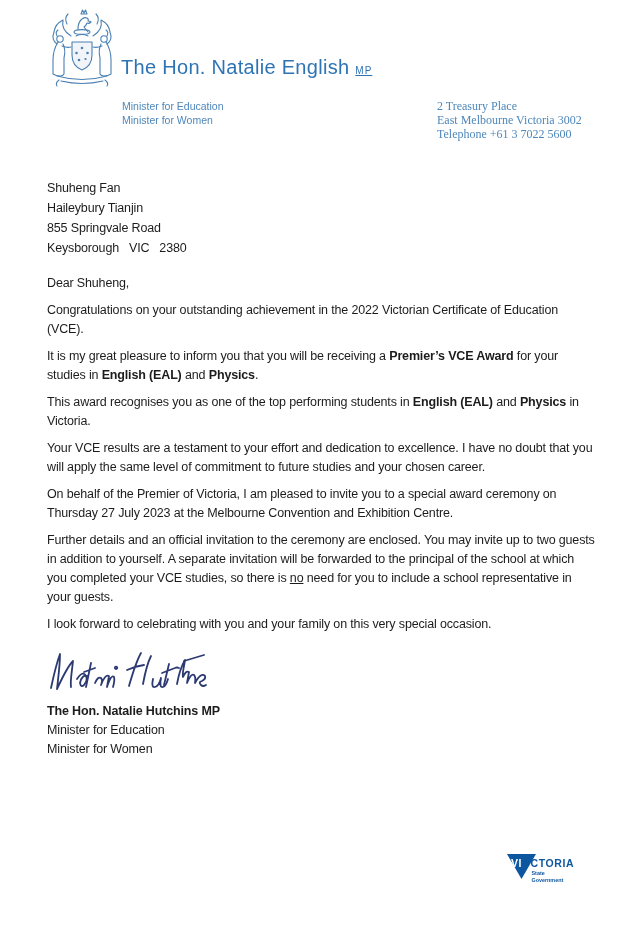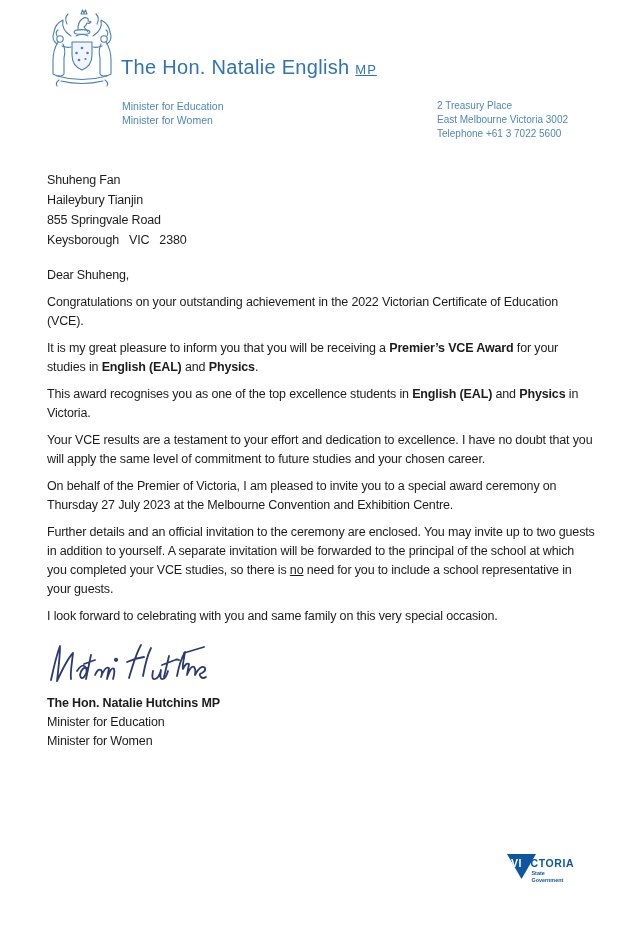--- a/index.html
+++ b/index.html
@@ -12,35 +12,35 @@
     overflow:hidden;
     border-bottom:1px solid #ececec;
   }
   
   .crest{position:absolute;left:45px;top:6px;}
   .lh-name{
     position:absolute;left:121px;top:56px;
     font-size:20px;color:#2e74b5;letter-spacing:.3px;
     white-space:nowrap;
   }
-  .lh-name .mp{font-size:13px;letter-spacing:1px;text-decoration:underline;}
+  .lh-name .mp{font-size:10px;letter-spacing:1px;text-decoration:underline;}
   .lh-roles{
     position:absolute;left:122px;top:99px;
     font-size:10.5px;line-height:14px;color:#4e87bb;
   }
   .lh-contact{
     position:absolute;left:437px;top:99px;
-    font-size:10px;line-height:14px;color:#4e87bb;
+    font-size:12px;line-height:14px;color:#4e87bb;font-family:Liberation Serif, serif;
   }
   
   .letter-body{
     position:absolute;left:47px;top:166px;width:550px;
     font-size:12.5px;letter-spacing:-0.15px;line-height:19px;color:#1c1c1c;
   }
-  .recipient{line-height:20px;margin:4px 0 16px 0;}
+  .recipient{line-height:20px;margin:12px 0 16px 0;}
   .recipient div{white-space:pre-wrap;}
   .letter-body p{margin:0 0 8px 0;}
   .signature-svg{display:block;margin:6px 0 2px 0;}
   .signoff{margin-top:2px;line-height:19px;}
   .signoff .strong{font-weight:700;}
   
   .vic-logo{position:absolute;left:506px;top:852px;}
 </style>
 </head>
 <body>
@@ -104,25 +104,25 @@
       <div>Shuheng Fan</div>
       <div>Haileybury Tianjin</div>
       <div>855 Springvale Road</div>
       <div>Keysborough   VIC   2380</div>
     </div>
 
     <p>Dear Shuheng,</p>
 
     <p><span>Congratulations on your outstanding achievement in the 2022 Victorian Certificate of Education (VCE).</span></p>
     <p><span>It is my great pleasure to inform you that you will be receiving a </span><span style="font-weight: 700; text-align: center;">Premier’s VCE Award</span><span> for your studies in </span><span style="font-weight: 700;">English (EAL)</span><span> and </span><span style="font-weight: 700;">Physics</span><span>.</span></p>
-    <p><span>This award recognises you as one of the top excellence students in </span><span style="font-weight: 700;">English (EAL)</span><span> and </span><span style="font-weight: 700;">Physics</span><span> in Victoria.</span></p>
+    <p><span>This award recognises you as one of the top performing students in </span><span style="font-weight: 700;">English (EAL)</span><span> and </span><span style="font-weight: 700;">Physics</span><span> in Victoria.</span></p>
     <p><span>Your VCE results are a testament to your effort and dedication to excellence. I have no doubt that you will apply the same level of commitment to future studies and your chosen career.</span></p>
     <p><span>On behalf of the Premier of Victoria, I am pleased to invite you to a special award ceremony on Thursday 27 July 2023 at the Melbourne Convention and Exhibition Centre.</span></p>
     <p><span>Further details and an official invitation to the ceremony are enclosed. You may invite up to two guests in addition to yourself. A separate invitation will be forwarded to the principal of the school at which you completed your VCE studies, so there is </span><span style="text-decoration: underline;">no</span><span> need for you to include a school representative in your guests.</span></p>
-    <p><span>I look forward to celebrating with you and same family on this very special occasion.</span></p>
+    <p><span>I look forward to celebrating with you and your family on this very special occasion.</span></p>
 
 
     <svg class="signature-svg" width="178" height="58" viewBox="0 0 178 58" aria-label="Natalie Hutchins">
       <g stroke="#2c3a72" fill="none" stroke-width="1.8" stroke-linecap="round" stroke-linejoin="round">
 
         <path d="M4,46 C7,32 10,20 13,12 C13,24 11,37 10,47 C16,34 21,24 26,19 C25,29 23,39 24,45"></path>
         <path d="M30,37 q6,-9 9,-3 q2,4 -2,9 q-3,3 -4,-2 q2,-9 8,-7"></path>
         <path d="M44,21 l-5,24 M37,30 l11,-4"></path>
         <path d="M48,41 q3,-7 6,-5 q2,2 0,7 q4,-11 8,-9 l-2,11 q4,-13 7,-10 q1,3 -1,10"></path>
         <path d="M69,27 a1.2,1.2 0 1 1 .1,0"></path>

